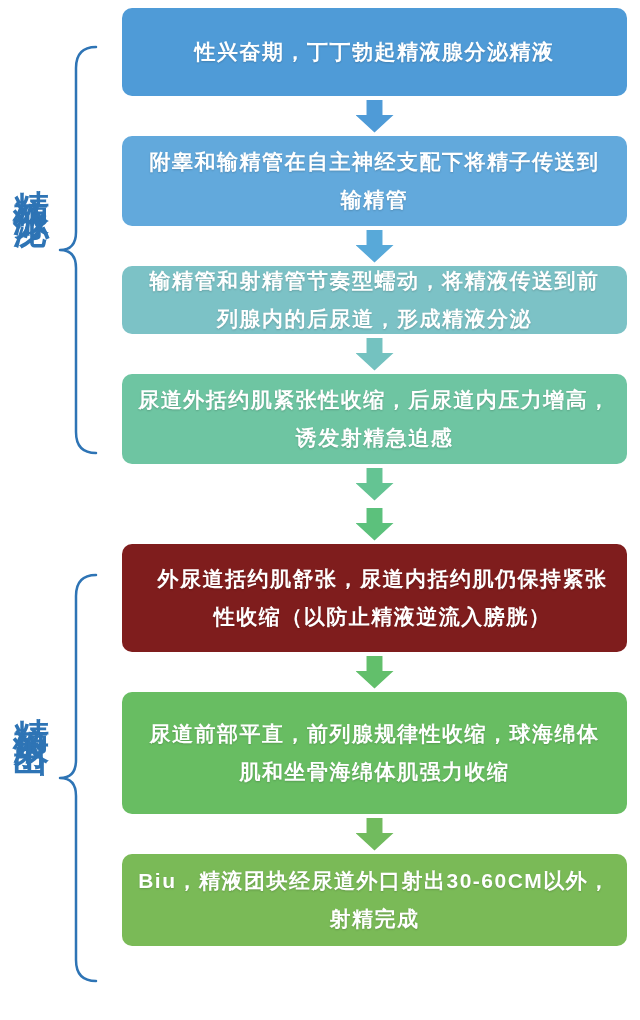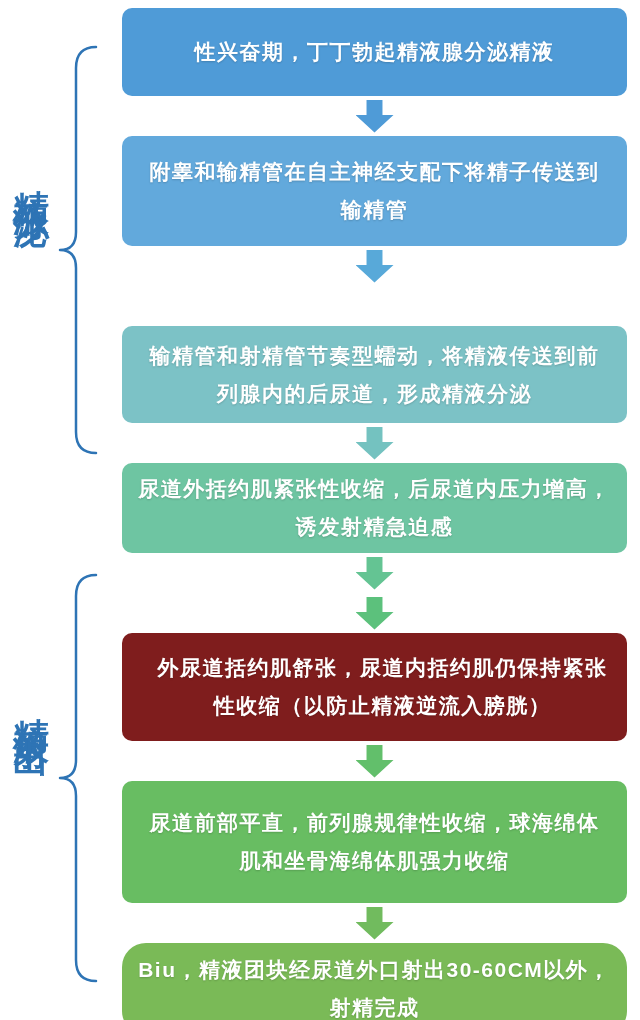--- a/index.html
+++ b/index.html
@@ -73,27 +73,27 @@
     <path d="M40 3 Q20 3 20 24 L20 188 Q20 206 4 206 Q20 206 20 224 L20 388 Q20 409 40 409"></path>
   </svg>
 
   <div class="flow">
 
     <div class="step" style="height: 88px; background: rgb(79, 155, 215);">性兴奋期，丁丁勃起精液腺分泌精液</div>
     <div class="arrow-wrap">
       <div class="arrow" style="background: rgb(79, 155, 215);"></div>
     </div>
 
-    <div class="step" style="height: 110px; background: rgb(98, 169, 220);">附睾和输精管在自主神经支配下将精子传送到
+    <div class="step" style="height: 90px; background: rgb(98, 169, 220);">附睾和输精管在自主神经支配下将精子传送到
 输精管</div>
     <div class="arrow-wrap">
       <div class="arrow" style="background: rgb(88, 169, 217);"></div>
     </div>
 
-    <div class="step" style="height: 97px; background: rgb(124, 194, 198); margin-top: 40px;">输精管和射精管节奏型蠕动，将精液传送到前
+    <div class="step" style="height: 68px; background: rgb(124, 194, 198);">输精管和射精管节奏型蠕动，将精液传送到前
 列腺内的后尿道，形成精液分泌</div>
     <div class="arrow-wrap">
       <div class="arrow" style="background: rgb(116, 194, 192);"></div>
     </div>
 
     <div class="step" style="height: 90px; background: rgb(110, 197, 162);">尿道外括约肌紧张性收缩，后尿道内压力增高，
 诱发射精急迫感</div>
     <div class="arrow-wrap">
       <div class="arrow" style="background: rgb(100, 196, 147);"></div>
     </div>
@@ -107,17 +107,17 @@
     <div class="arrow-wrap">
       <div class="arrow" style="background: rgb(98, 191, 107);"></div>
     </div>
 
     <div class="step" style="height: 122px; background: rgb(104, 189, 98);">尿道前部平直，前列腺规律性收缩，球海绵体
 肌和坐骨海绵体肌强力收缩</div>
     <div class="arrow-wrap">
       <div class="arrow" style="background: rgb(113, 187, 94);"></div>
     </div>
 
-    <div class="step" style="height: 92px; background: rgb(122, 186, 87); border-radius: 24px;">Biu，精液团块经尿道外口射出30-60CM以外，
+    <div class="step" style="height: 92px; background: rgb(122, 186, 87);">Biu，精液团块经尿道外口射出30-60CM以外，
 射精完成</div>
 
   </div>
 </div>
 
 </body></html>

